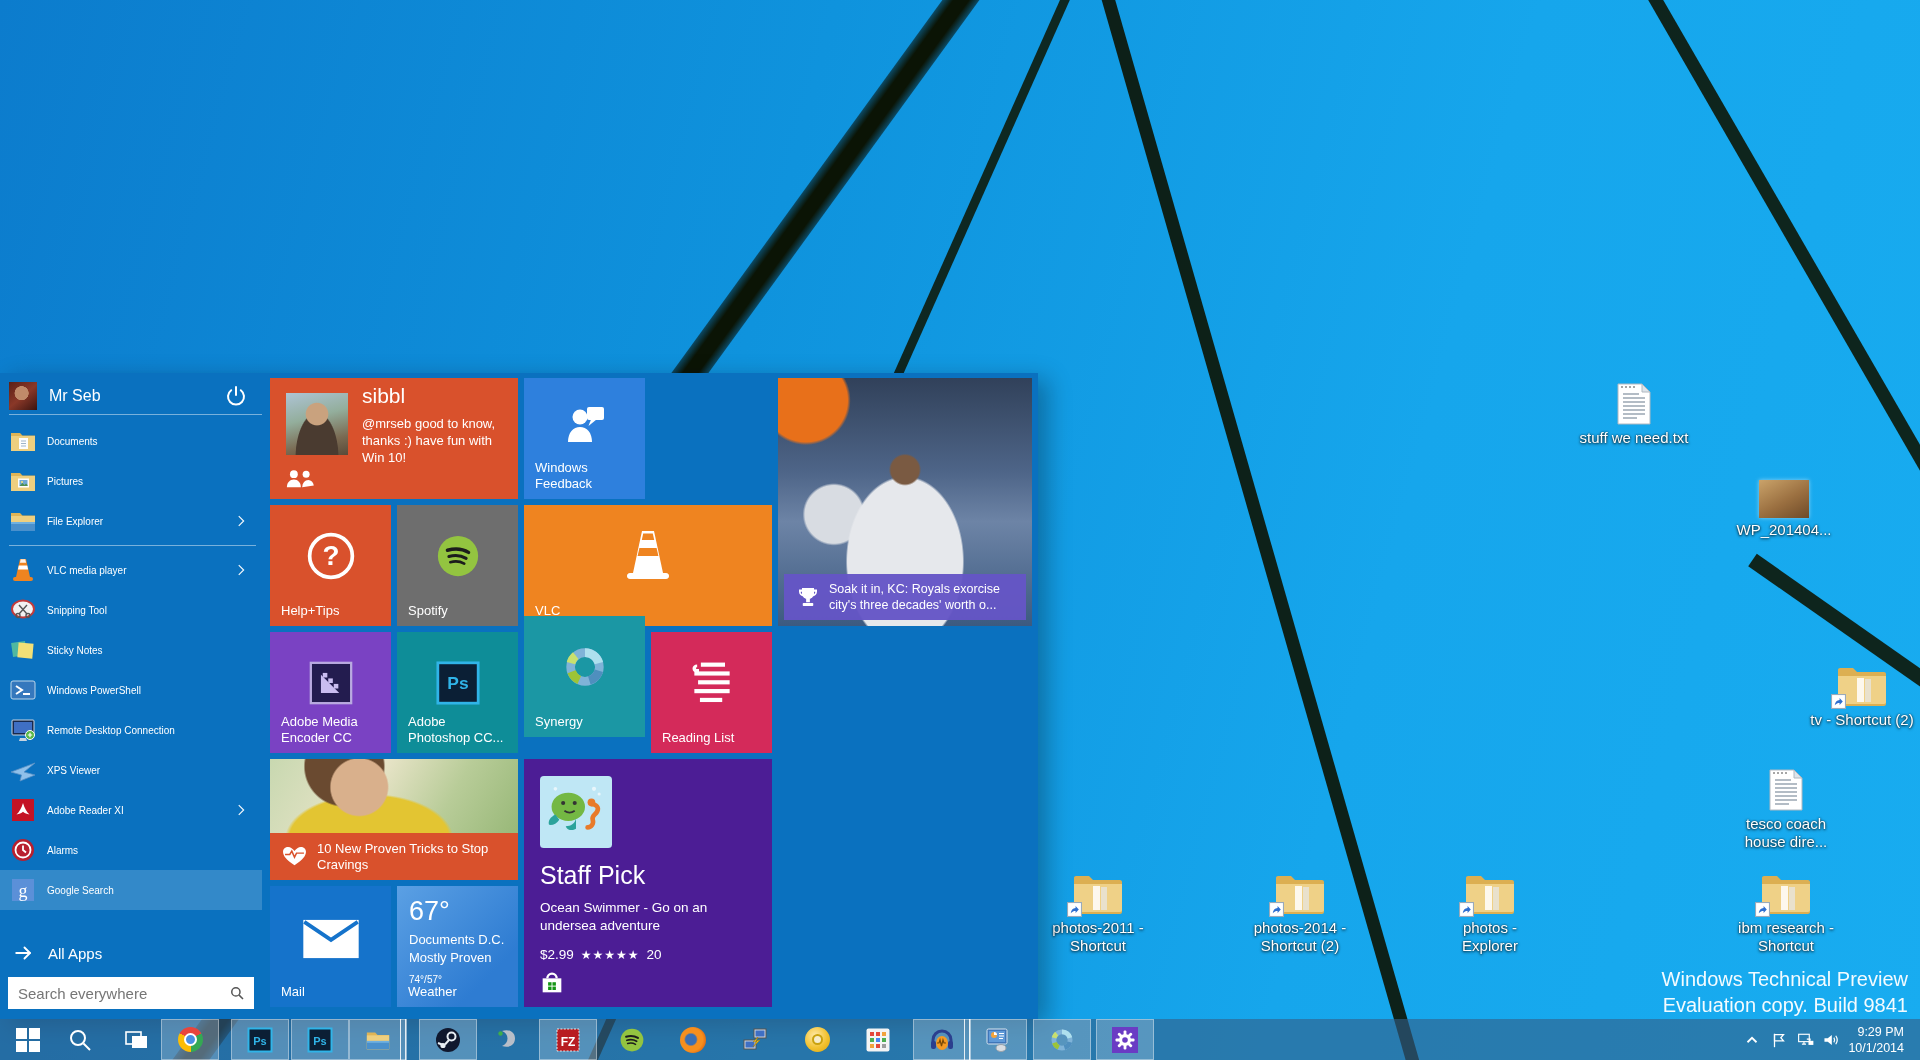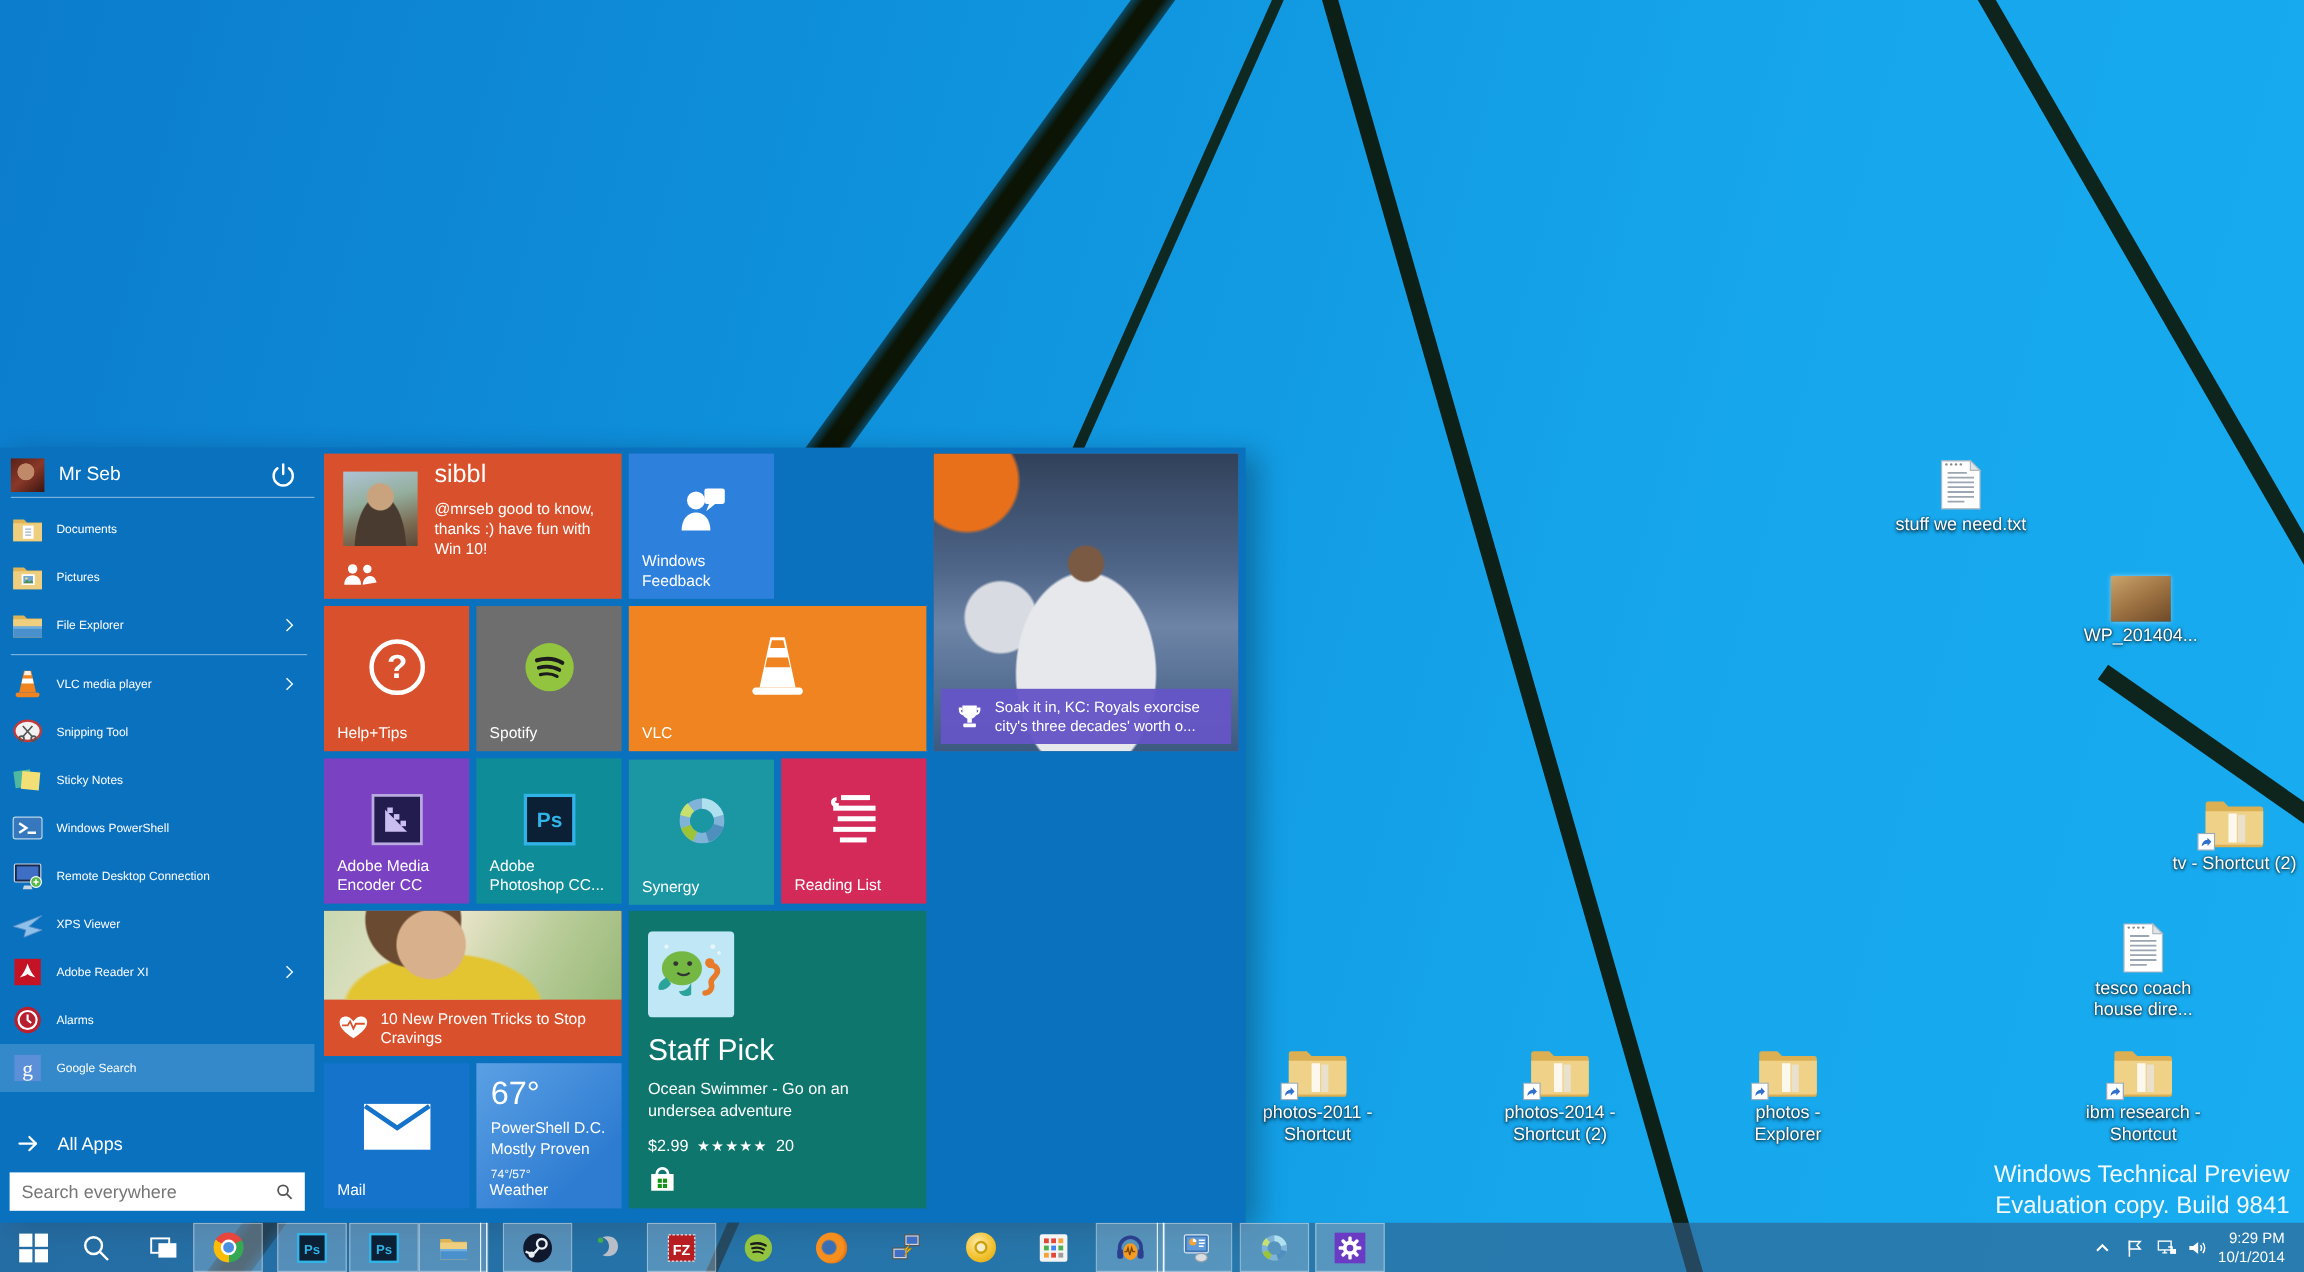--- a/index.html
+++ b/index.html
@@ -525,21 +525,21 @@
         </div>
         <div class="tile" style="left: 397px; top: 259px; width: 121px; height: 121px; background: rgb(14, 141, 152);">
           <span class="ic center-ic w44">
             <svg viewBox="0 0 48 48">
               <rect x="2" y="2" width="44" height="44" fill="#0b1f35" stroke="#30b4e8" stroke-width="3"></rect>
               <text x="24" y="31" text-anchor="middle" font-size="19" font-weight="bold" fill="#30b4e8" font-family="Liberation Sans,sans-serif">Ps</text>
             </svg>
           </span>
     <div class="t-label two">Adobe Photoshop CC...</div>
         </div>
-        <div class="tile" style="left: 524px; top: 260px; width: 121px; height: 121px; background: rgb(27, 151, 164);">
+        <div class="tile" style="left: 524px; top: 243px; width: 121px; height: 121px; background: rgb(27, 151, 164);">
           <span class="ic center-ic w46">
             <svg viewBox="0 0 48 48">
               <g fill="none" stroke-width="9">
                 <circle cx="24" cy="24" r="15" stroke="#7fb3d8"></circle>
                 <path d="M24 9a15 15 0 0 1 14.5 11" stroke="#aee0ee"></path>
                 <path d="M38.5 28a15 15 0 0 1-10 10" stroke="#4f8fbe"></path>
                 <path d="M10 29a15 15 0 0 0 8 8.6" stroke="#9dc437"></path>
                 <path d="M9.3 20a15 15 0 0 1 5-7.8" stroke="#c8e06e"></path>
               </g>
             </svg>
@@ -564,21 +564,21 @@
     <div class="crav-bar">
       <span class="ic crav-ic">
               <svg viewBox="0 0 40 34">
                 <path d="M20 30C8 22 3 16 3 10 3 5.5 6.5 3 10.5 3c3.8 0 7 2.5 9.5 6 2.5-3.5 5.7-6 9.5-6C33.5 3 37 5.5 37 10c0 6-5 12-17 20z" fill="#fff"></path>
                 <path d="M6 14h7l3-5 4 9 3-6h11" fill="none" stroke="#d9512c" stroke-width="2.2"></path>
               </svg>
             </span>
       <div class="crav-txt">10 New Proven Tricks to Stop Cravings</div>
           </div>
         </div>
-        <div class="tile" style="left: 524px; top: 386px; width: 248px; height: 248px; background: #0f766e;">
+        <div class="tile" style="left: 524px; top: 386px; width: 248px; height: 248px; background: #4c1d95;">
           <span class="ic store-app">
             <svg viewBox="0 0 56 56">
               <rect width="56" height="56" rx="3" fill="#bfe7f5"></rect>
               <ellipse cx="22" cy="24" rx="13" ry="11" fill="#74b843"></ellipse>
               <path d="M12 30c-4 2-6 5-5 8 3 .5 6-1 8-4z" fill="#2ba39b"></path>
               <path d="M28 33c-1 4-4 6-8 6 1 3 5 4 8 2z" fill="#2ba39b"></path>
               <circle cx="18" cy="21" r="1.6" fill="#333"></circle>
               <circle cx="27" cy="21" r="1.6" fill="#333"></circle>
               <path d="M19 27q4 3 8 0" stroke="#333" stroke-width="1.4" fill="none"></path>
               <path d="M40 22c4 0 6 2.5 4.5 5.5S40 31 41 34s-1 6-4 6" stroke="#e87b2a" stroke-width="3.6" fill="none" stroke-linecap="round"></path>
@@ -612,21 +612,21 @@
           <span class="ic mail-ic">
             <svg viewBox="0 0 60 44">
               <rect x="1" y="2" width="58" height="40" fill="#fff"></rect>
               <path d="M2 4l28 19L58 4" fill="none" stroke="#1573cb" stroke-width="4"></path>
             </svg>
           </span>
     <div class="t-label">Mail</div>
         </div>
         <div class="tile" style="left: 397px; top: 513px; width: 121px; height: 121px; background: linear-gradient(135deg, rgb(91, 160, 228), rgb(46, 124, 210) 75%);">
           <div class="w-temp">67°</div>
-    <div class="w-city">PowerShell D.C.</div>
+    <div class="w-city">Documents D.C.</div>
     <div class="w-cond">Mostly Proven</div>
     <div class="w-hilo">74°/57°</div>
     <div class="t-label">Weather</div>
         </div>
       </div>
   </div>
 
   <div id="taskbar">
     <div id="tb-buttons">
         <div class="tb-btn" style="left: -1px;">

